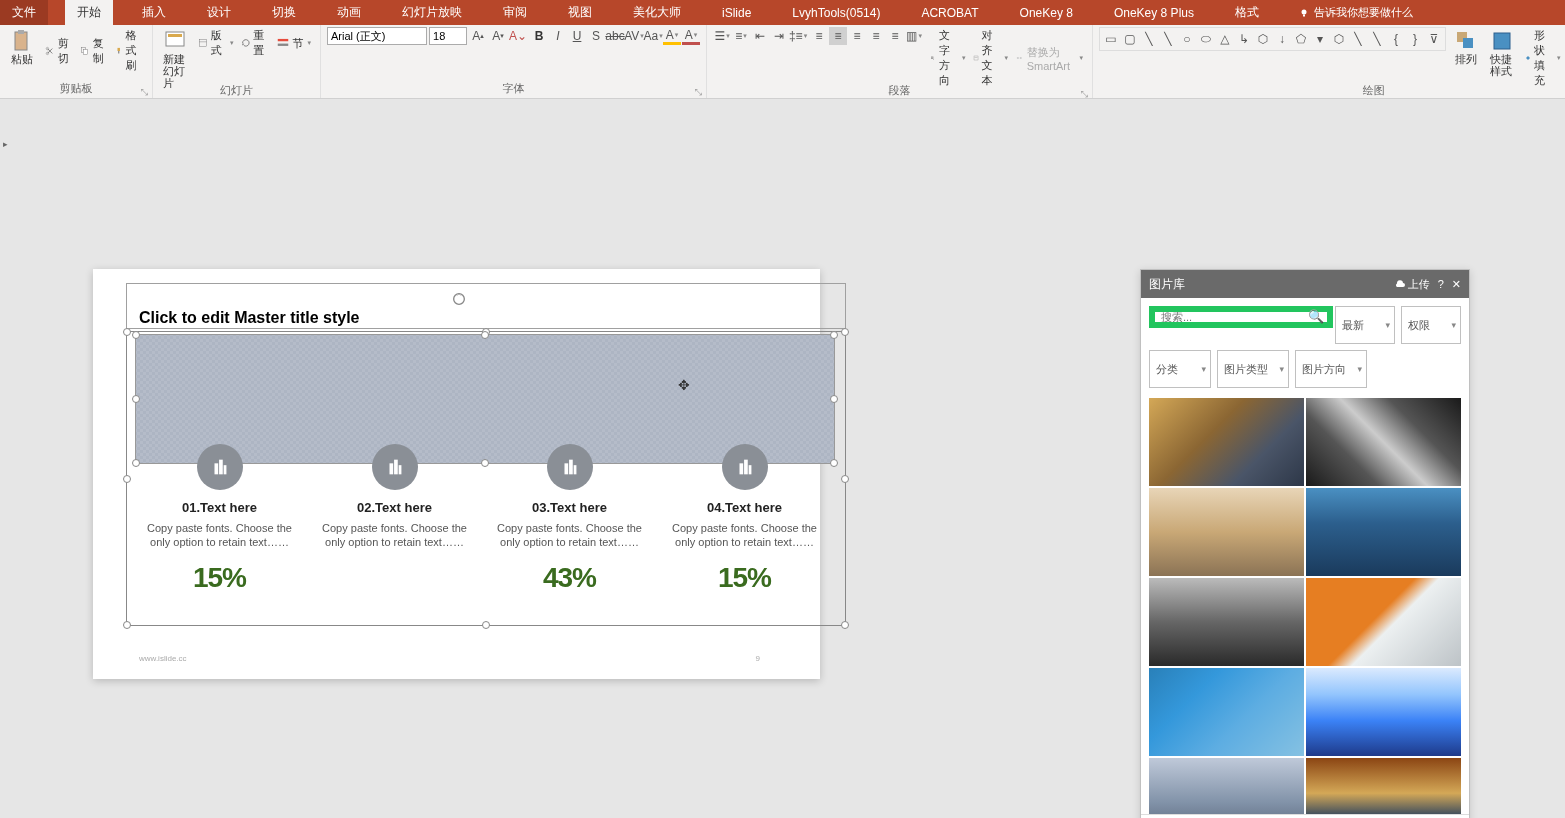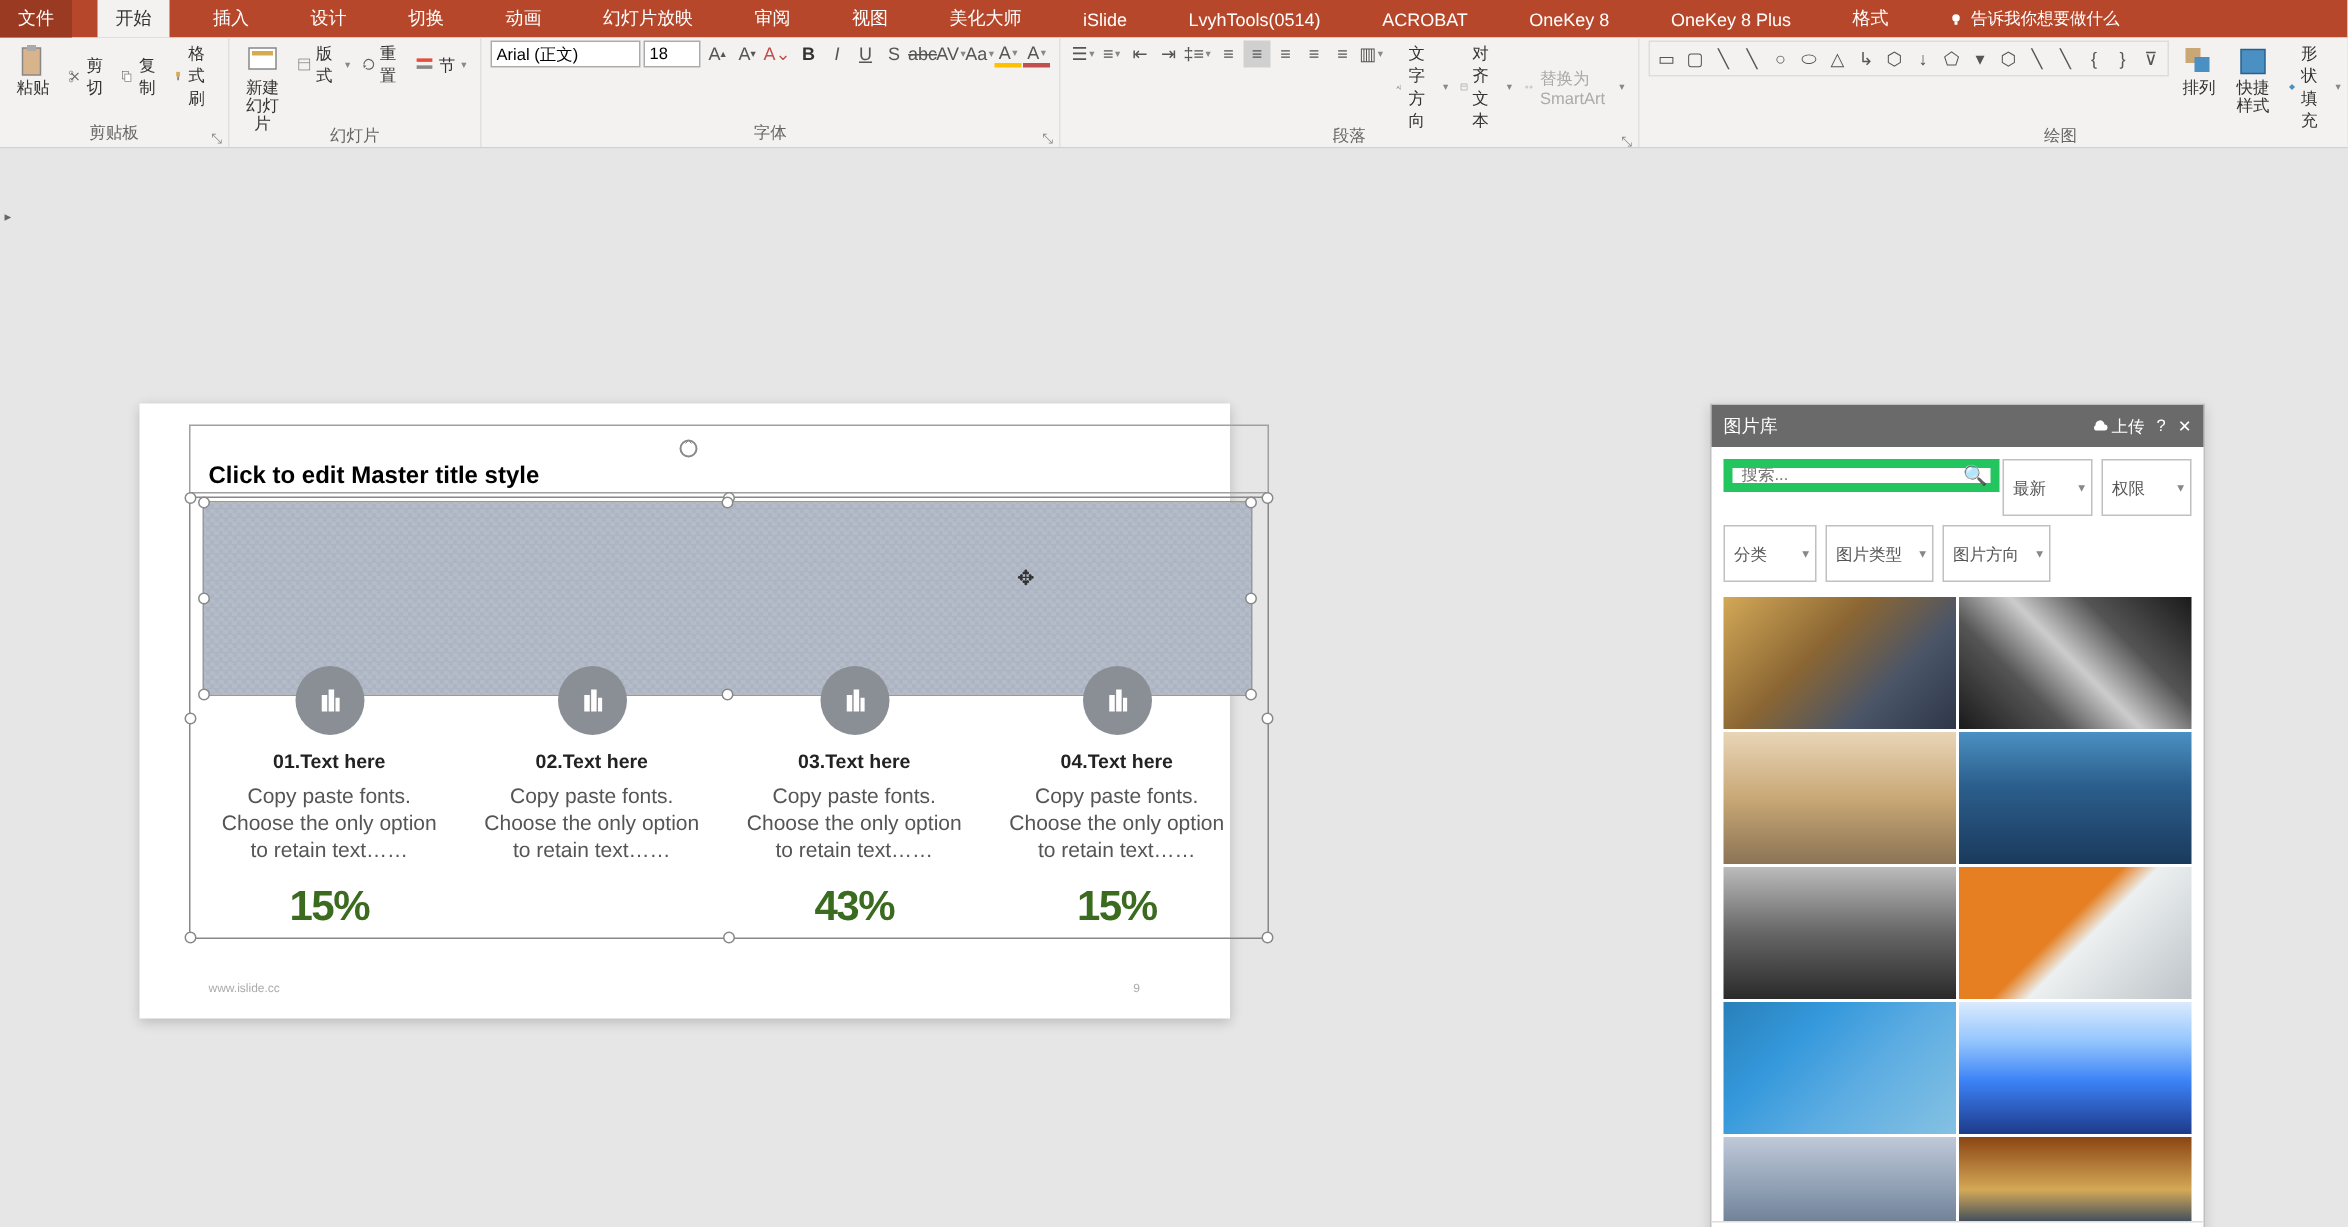--- a/index.html
+++ b/index.html
@@ -16,21 +16,21 @@
     
     .ribbon { background: #f3f2f1; height: 74px; display: flex; border-bottom: 1px solid #d0d0d0; font-size: 11px; }
     .ribbon-group { display: flex; flex-direction: column; justify-content: space-between; border-right: 1px solid #e0e0e0; padding: 2px 6px 0; }
     .group-label { text-align: center; font-size: 11px; color: #666; padding-bottom: 2px; position: relative; }
     .group-expand { position: absolute; right: -2px; bottom: 0; font-size: 9px; color: #888; }
     .group-content { display: flex; gap: 4px; height: 56px; align-items: flex-start; }
     .vstack { display: flex; flex-direction: row; gap: 1px; }
     .hstack { display: flex; gap: 2px; align-items: flex-start; }
     .big-btn { display: flex; flex-direction: column; align-items: center; justify-content: center; padding: 2px 4px; cursor: pointer; }
     .big-btn .icon { width: 24px; height: 24px; }
-    .big-btn span { font-size: 11px; color: #333; text-align: center; line-height: 1.1; }
+    .big-btn span { font-size: 11px; color: #333; line-height: 1.1; }
     .small-btn { display: flex; align-items: center; gap: 3px; padding: 1px 3px; font-size: 11px; cursor: pointer; color: #333; }
     .small-btn .icon { width: 14px; height: 14px; }
     .small-btn.disabled { color: #aaa; }
     .font-select { width: 100px; height: 18px; border: 1px solid #ababab; font-size: 11px; padding: 0 3px; background: #fff; }
     .size-select { width: 38px; height: 18px; border: 1px solid #ababab; font-size: 11px; padding: 0 3px; background: #fff; }
     .btn-row { display: flex; gap: 1px; }
     .tiny-btn { width: 18px; height: 18px; display: flex; align-items: center; justify-content: center; cursor: pointer; font-size: 12px; color: #555; }
     .tiny-btn.bold { font-weight: bold; color: #333; }
     .tiny-btn.italic { font-style: italic; }
     .tiny-btn.underline { text-decoration: underline; }
@@ -48,21 +48,21 @@
     .sel-box.top { left: 33px; top: 14px; width: 720px; height: 46px; }
     .sel-box.main { left: 33px; top: 62px; width: 720px; height: 295px; border: 1px solid #888; }
     .handle { width: 8px; height: 8px; background: #fff; border: 1px solid #888; border-radius: 50%; position: absolute; }
     .placeholder-img { position: absolute; left: 42px; top: 65px; width: 700px; height: 130px; background: repeating-conic-gradient(#b5bcc9 0% 25%, #adb5c3 0% 50%) 50% / 6px 6px; border: 1px solid #999; }
     .move-cursor { position: absolute; left: 585px; top: 108px; font-size: 14px; color: #333; }
     
     .cols { position: absolute; left: 39px; top: 175px; width: 700px; display: flex; justify-content: space-around; }
     .col { width: 165px; text-align: center; }
     .circle-icon { width: 46px; height: 46px; background: #8a8f96; border-radius: 50%; margin: 0 auto 10px; display: flex; align-items: center; justify-content: center; color: #fff; font-size: 18px; }
     .col-title { font-size: 13px; font-weight: bold; color: #222; margin-bottom: 6px; }
-    .col-desc { font-size: 14px; color: #555; line-height: 1.3; margin-bottom: 12px; padding: 0 6px; }
+    .col-desc { font-size: 11px; color: #555; line-height: 1.3; margin-bottom: 12px; padding: 0 6px; }
     .col-pct { font-size: 28px; font-weight: 900; color: #3a6b1f; font-family: Arial Black, Arial; letter-spacing: -1px; }
     .slide-footer-l { position: absolute; left: 46px; bottom: 16px; font-size: 8px; color: #aaa; }
     .slide-footer-r { position: absolute; right: 60px; bottom: 16px; font-size: 8px; color: #aaa; }
     
     
     .panel { position: absolute; right: 95px; top: 170px; width: 330px; height: 580px; background: #fff; border: 1px solid #c0c0c0; box-shadow: 0 2px 8px rgba(0,0,0,0.15); display: flex; flex-direction: column; }
     .panel-header { background: #6a6a6a; color: #fff; height: 28px; display: flex; align-items: center; padding: 0 8px; font-size: 12px; }
     .panel-title { flex: 1; }
     .panel-header .hbtn { margin-left: 8px; cursor: pointer; font-size: 11px; display: flex; align-items: center; gap: 2px; }
     .panel-filters { padding: 8px; display: flex; flex-wrap: wrap; gap: 6px; }

